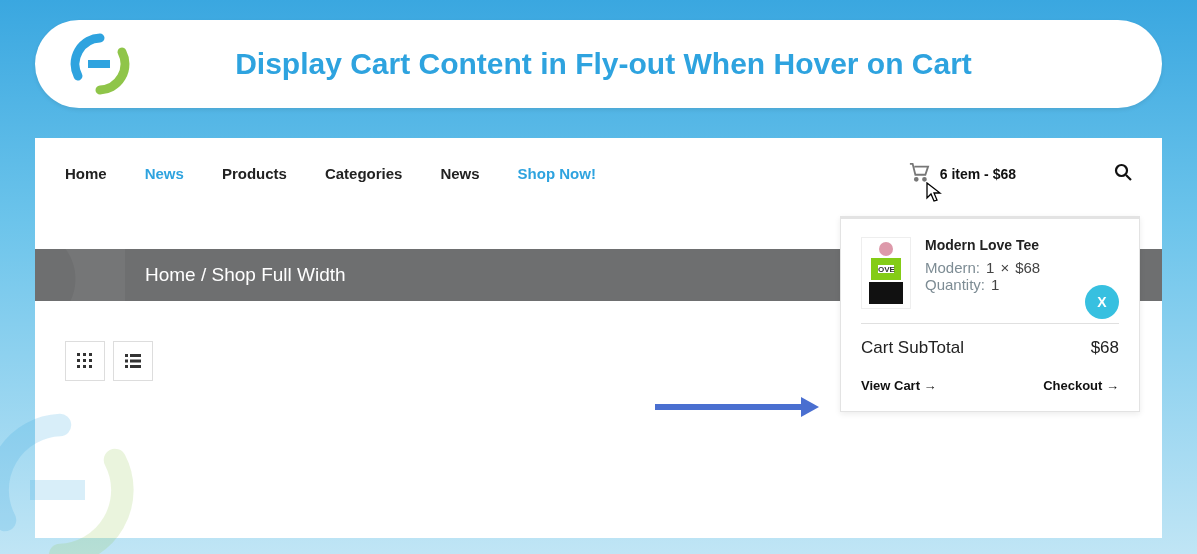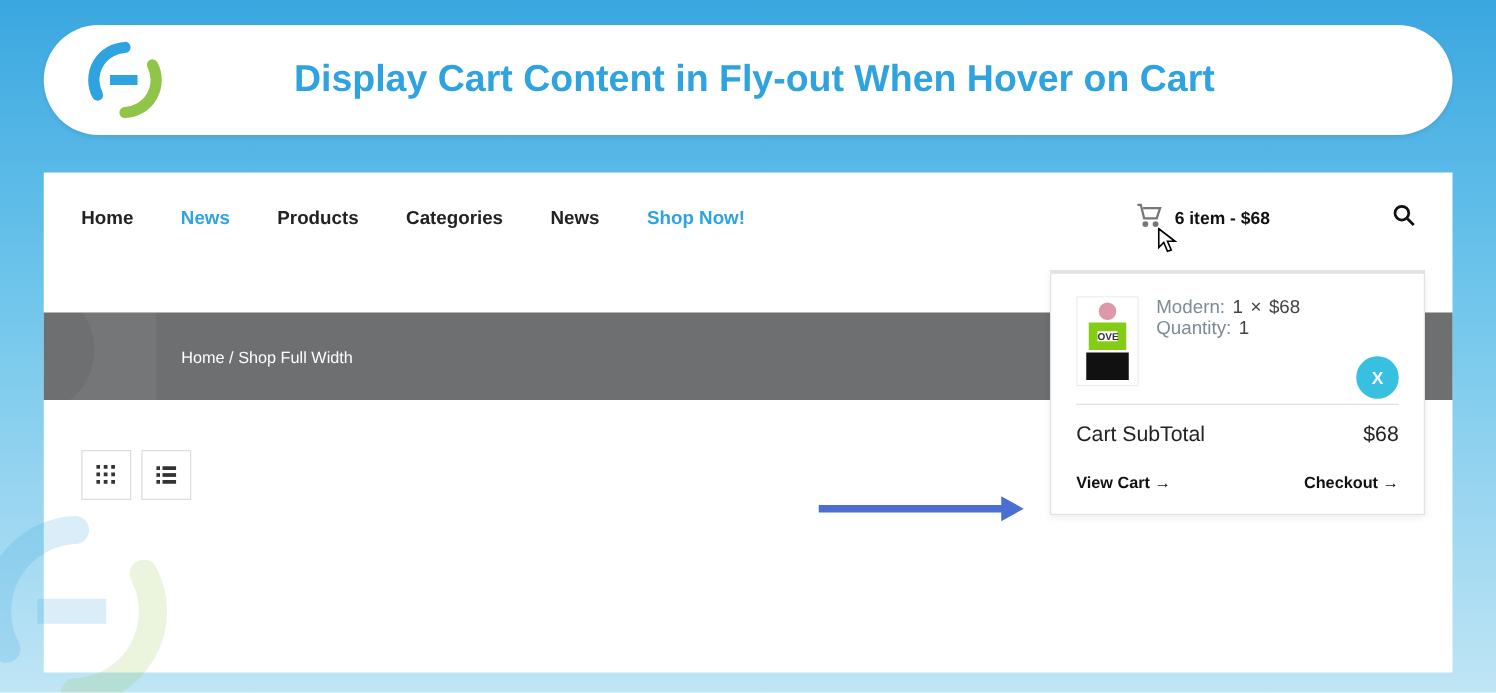--- a/index.html
+++ b/index.html
@@ -56,25 +56,25 @@
   .cart-area { display:flex; align-items:center; gap:10px; position:relative; }
   .cart-icon { color:#777; }
   .cart-text { font-weight:700; color:#111; font-size:14px; }
   .search-icon { margin-left: 60px; color:#111; }
   .cursor {
     position:absolute; left: 18px; top: 20px;
   }
   .breadcrumb-bar {
     background: #6e6f70;
     color: #fff;
-    height: 70px;
+    height: 52px;
     display:flex;
     align-items:center;
     padding-left: 110px;
-    font-size: 13px;
+    font-size: 19px;
     font-weight: 400;
     margin-top: 40px;
     position: relative;
   }
   .breadcrumb-bar::before {
     content:"";
     position:absolute;
     left:0; top:0; bottom:0; width:90px;
     background: radial-gradient(circle at -10px 30px, transparent 50px, rgba(255,255,255,0.05) 51px);
   }
@@ -240,20 +240,21 @@
     </div>
 
     <div class="flyout">
       <div class="fly-item">
         <div class="thumb">
           <div class="head"></div>
           <div class="body">OVE</div>
           <div class="skirt"></div>
         </div>
         <div class="fly-details">
+          <div class="fly-name">Modern Love Tee</div>
           <div class="fly-row">
             <span class="fly-label">Modern:</span>
             <span>1</span>
             <span>×</span>
             <span>$68</span>
           </div>
           <div class="fly-row">
             <span class="fly-label">Quantity:</span>
             <span>1</span>
           </div>

